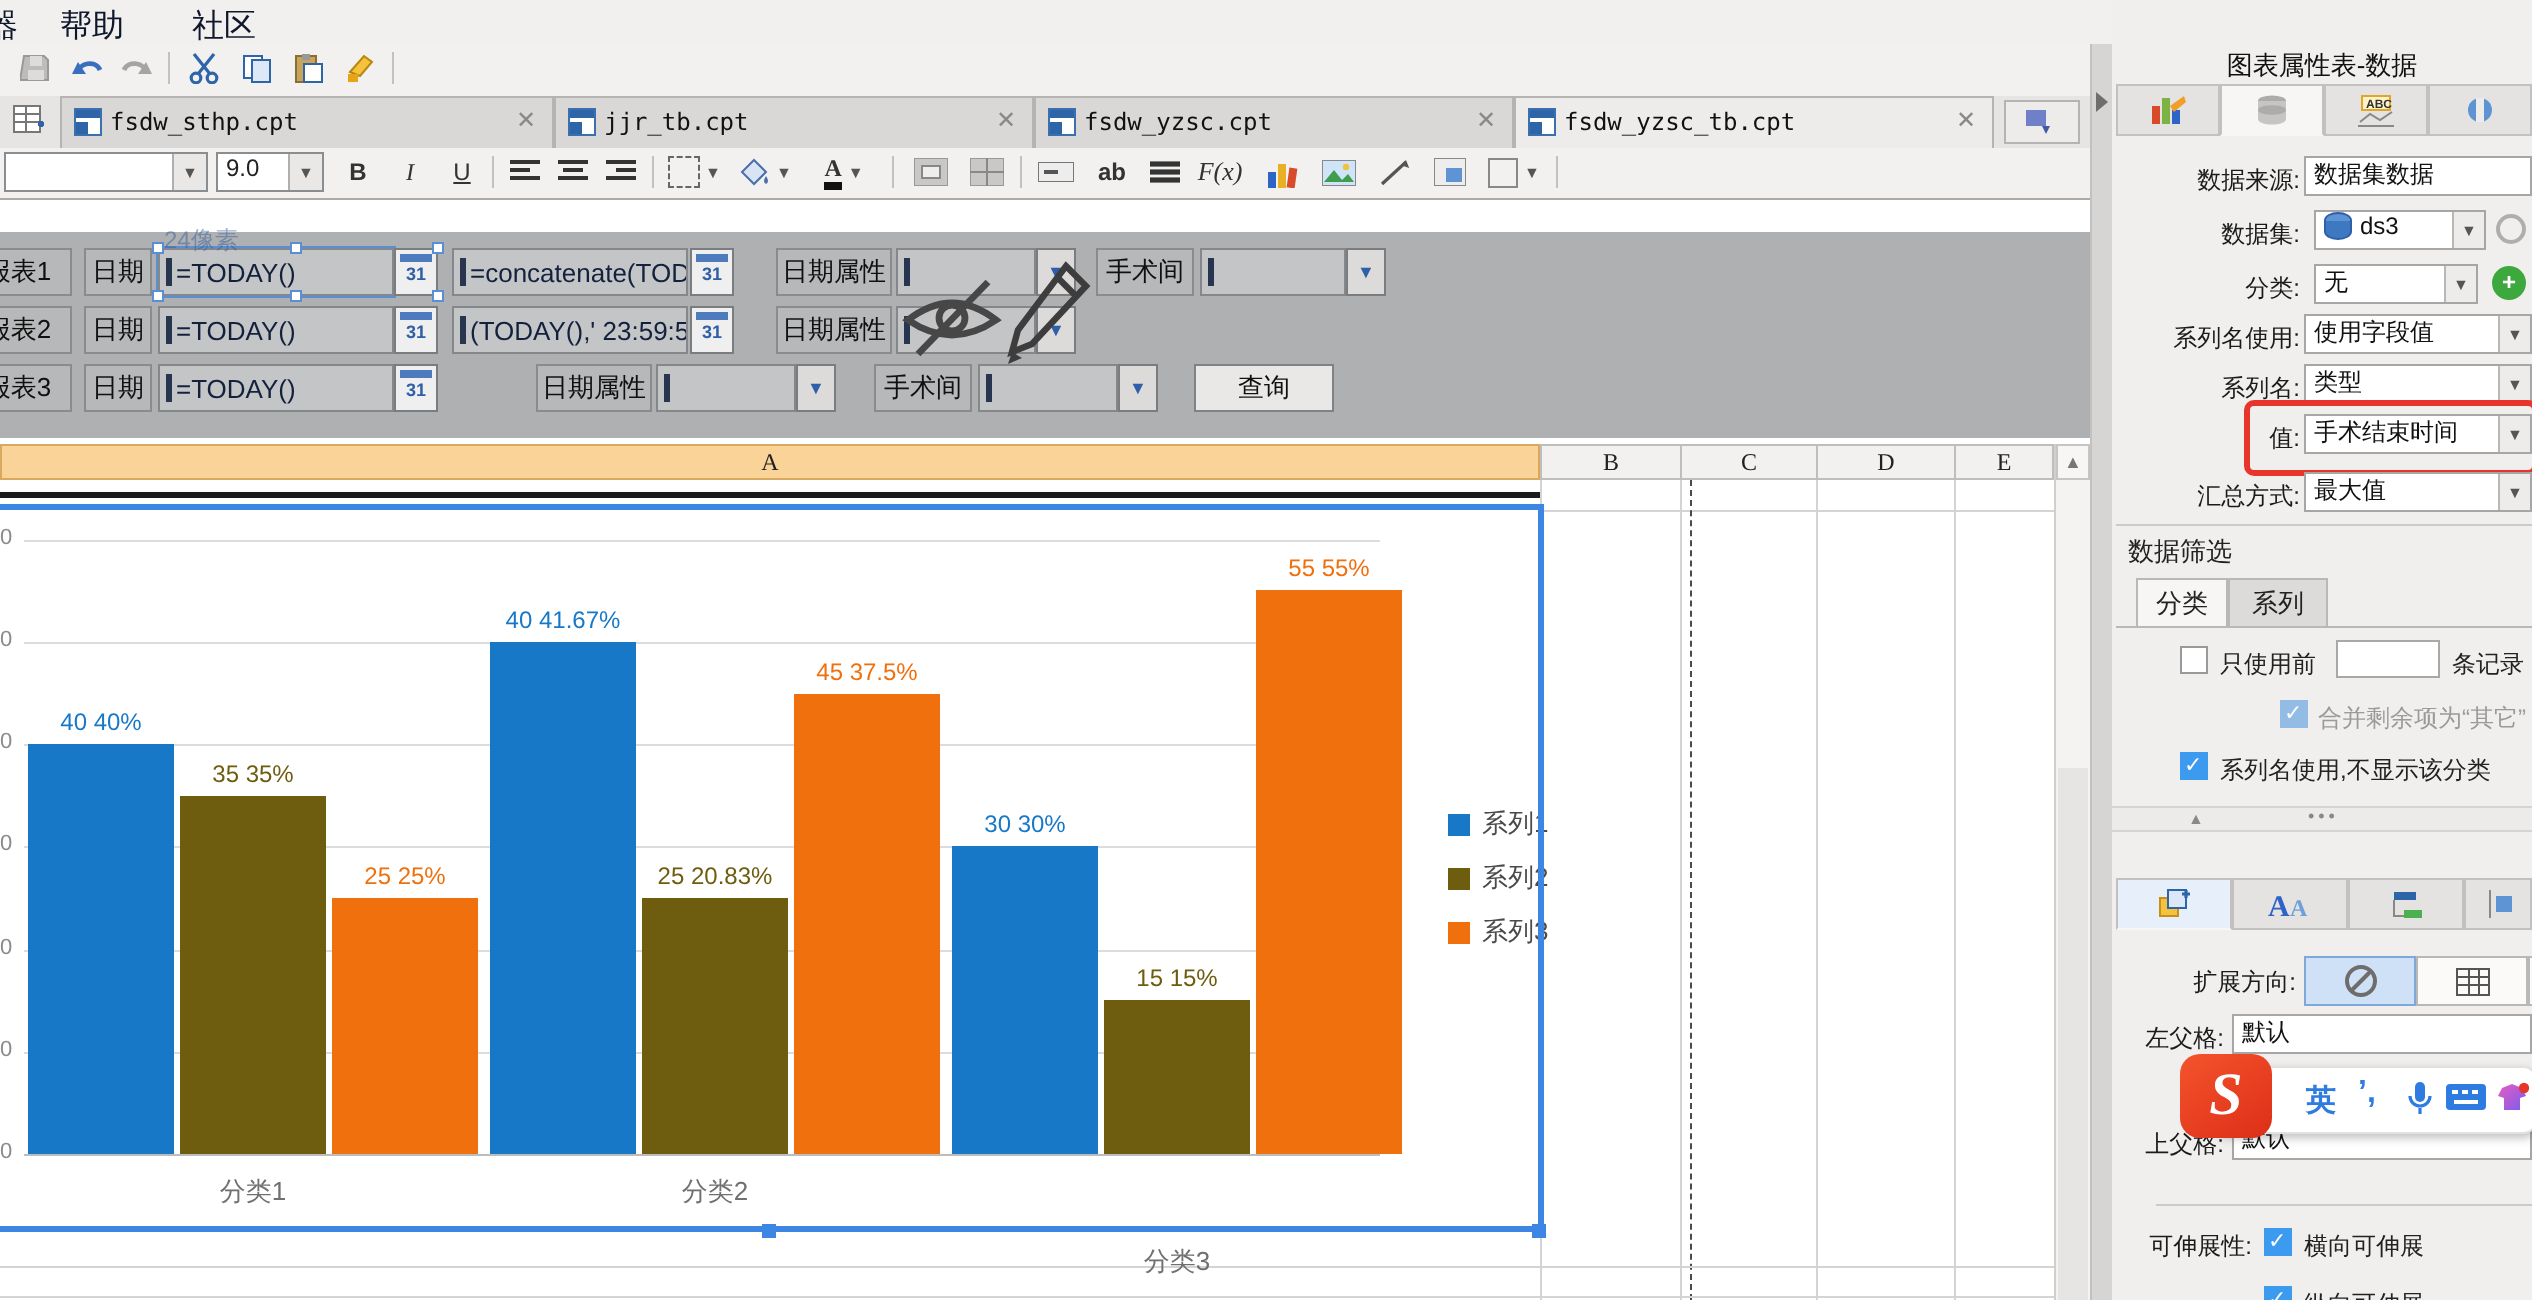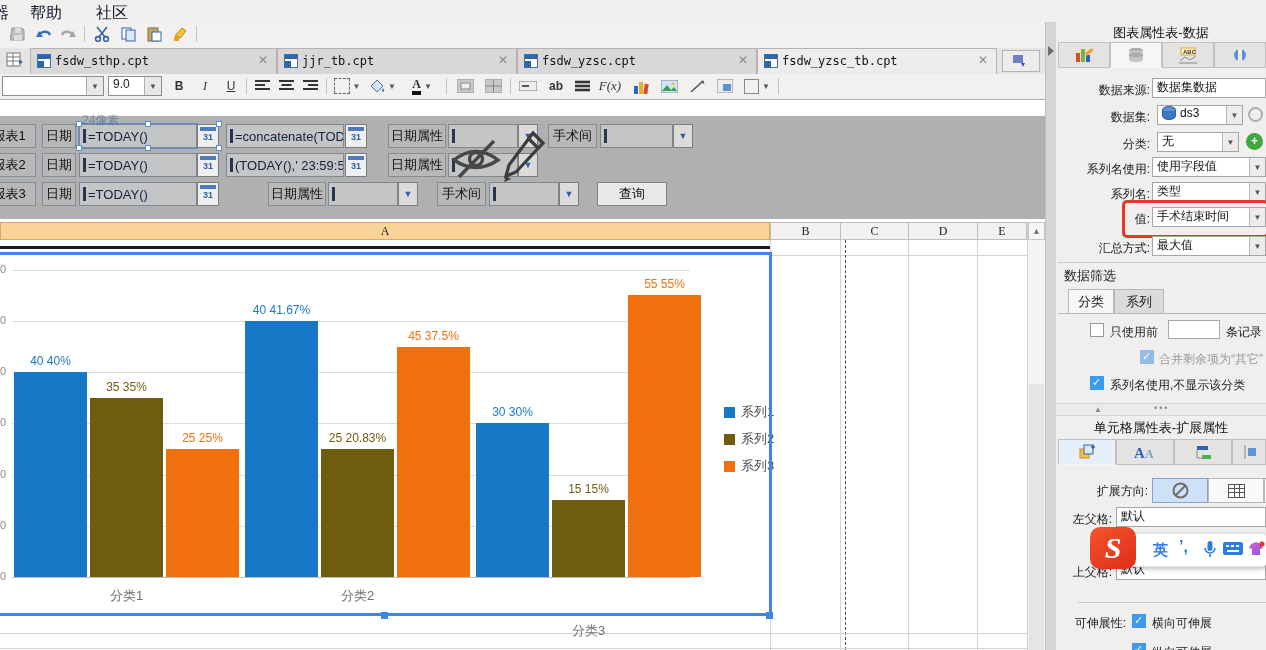--- a/index.html
+++ b/index.html
@@ -580,21 +580,20 @@
     <div class="cb dim" style="left:84px;top:350px"></div>
     <div class="abs" style="left:103px;top:351px;color:#9B9A99;white-space:nowrap">合并剩余项为“其它”</div>
     <div class="cb on" style="left:34px;top:376px"></div>
     <div class="abs" style="left:54px;top:377px;white-space:nowrap">系列名使用,不显示该分类</div>
 
     <div class="abs" style="left:0;top:403px;width:210px;height:11px;background:#ECEBEA;border-top:1px solid #D5D4D3;border-bottom:1px solid #D5D4D3">
       <span style="position:absolute;left:38px;top:1px;font-size:8px;color:#8A8988">▲</span>
       <span style="position:absolute;left:98px;top:-1px;font-size:9px;color:#8A8988;letter-spacing:2px">•••</span>
     </div>
 
-    <div class="ptitle" style="top:419px">单元格属性表-扩展属性</div>
     <div class="ptab active" style="left:2px;top:439px;width:58px;background:#E6EFFA">
       <svg width="18" height="16">
           <rect x="2" y="5" width="9" height="9" fill="#F4C23C" stroke="#C89018"></rect>
           <rect x="6" y="1" width="9" height="9" fill="#DCE8F8" stroke="#2E64A8"></rect>
           <path d="M13 3 h4 m-2 -2 v4" stroke="#2E64A8" stroke-width="1.6"></path>
         </svg>
     </div>
     <div class="ptab" style="left:60px;top:439px;width:58px">
       <svg width="22" height="16">
           <text x="0" y="14" font-size="15" font-weight="bold" fill="#2E64C8" font-family="Liberation Serif,serif">A</text>

